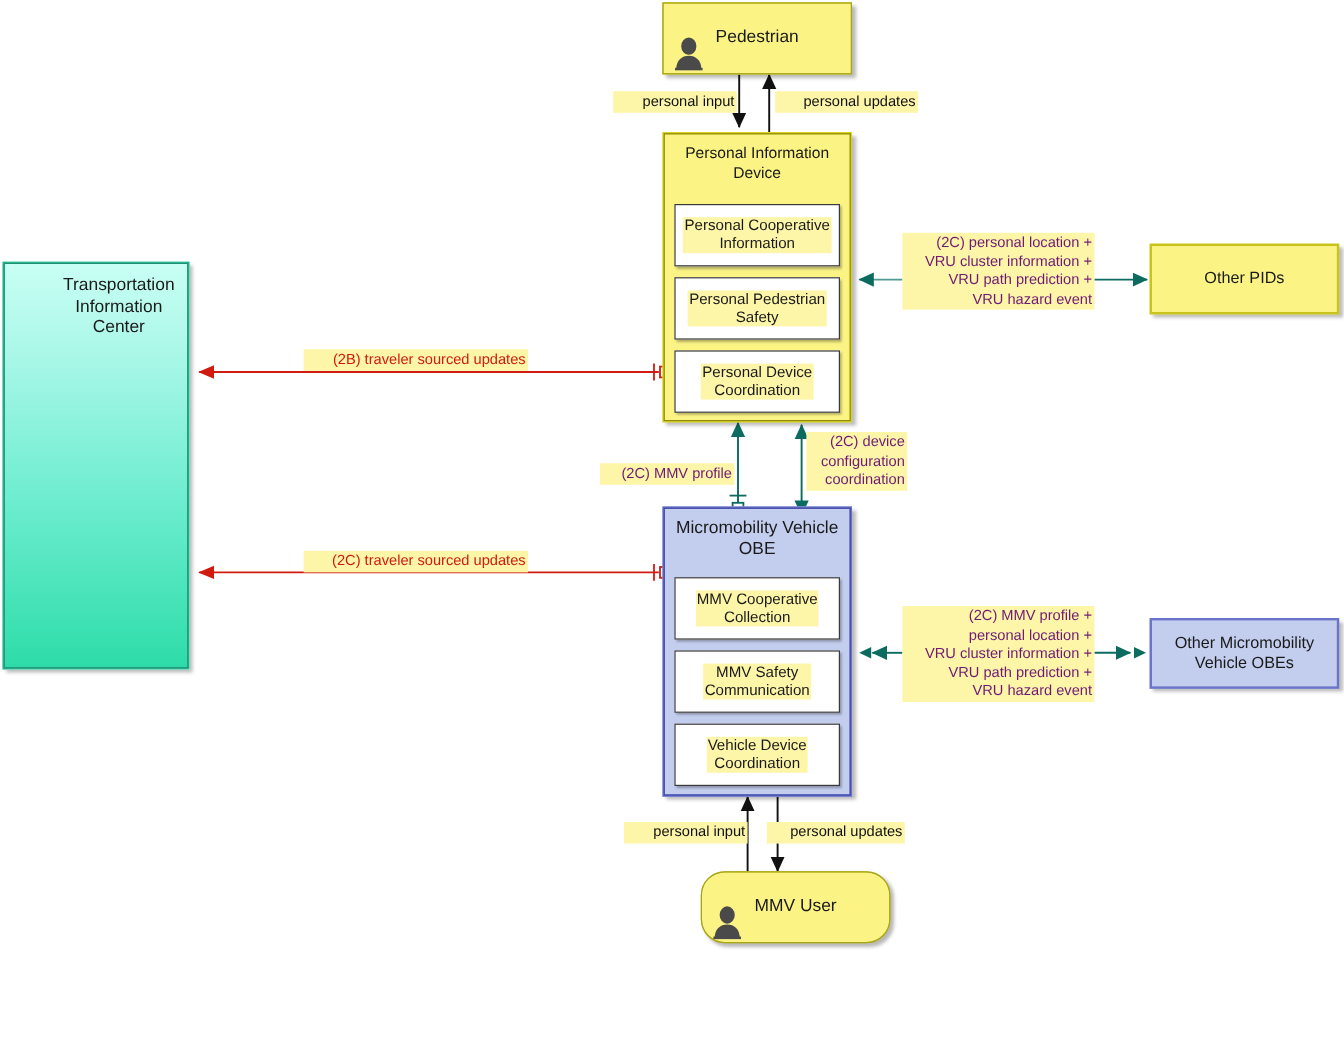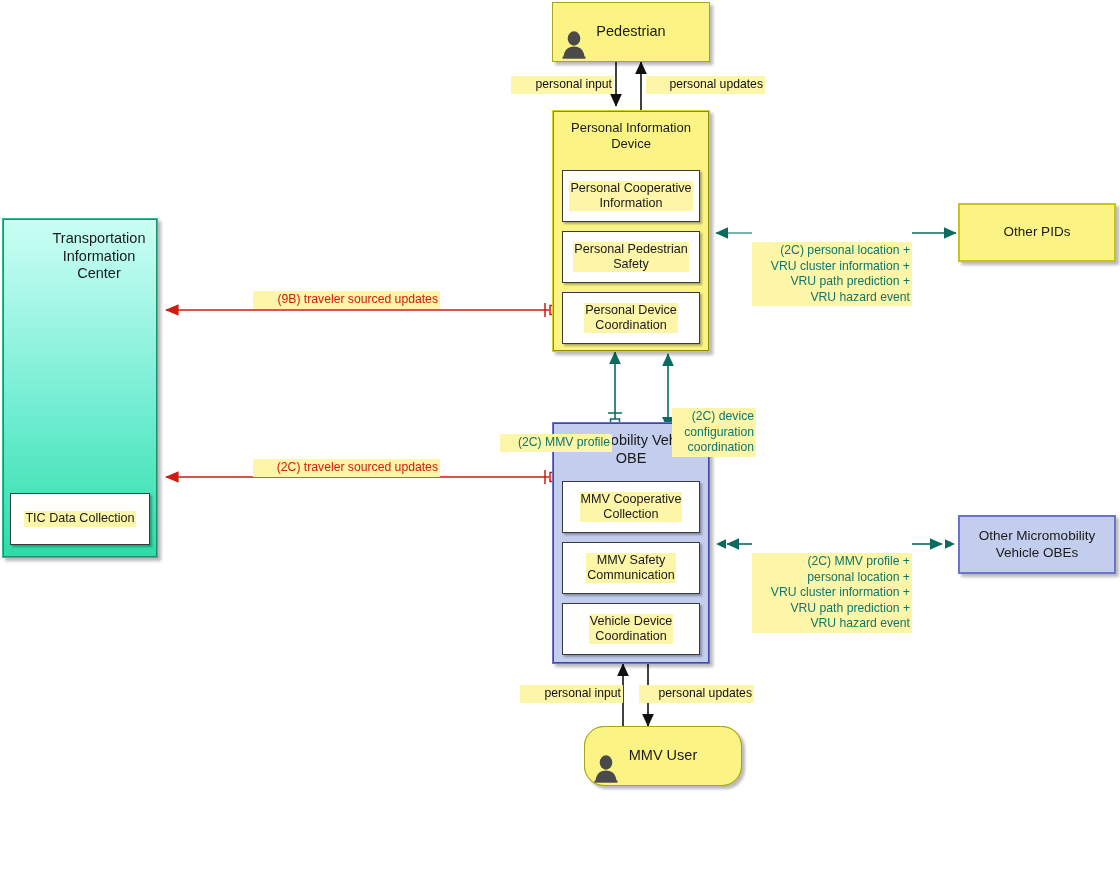--- a/index.html
+++ b/index.html
@@ -153,21 +153,21 @@
     background: #fdf5a8;
     font-size: 12.2px;
     color: #1a1a1a;
     line-height: 1.28;
     text-align: right;
     white-space: pre-line;
     padding: 1px 2px;
     box-sizing: border-box;
   }
   .flabel.red { color: #d11a10; }
-  .flabel.teal { color: #0f766e; margin-top: 48px; }
+  .flabel.teal { color: #701a75; }
   .flabel.black { color: #111111; }
 
   
   .titleblock {
     position: absolute;
     border: 1px solid #5a5a5a;
     box-sizing: border-box;
     background: #ffffff;
     box-shadow: 2px 2px 2px rgba(0,0,0,0.25);
     font-size: 12.4px;
@@ -284,23 +284,20 @@
   </div>
   <div class="fobj" style="left:562px; top:292px; width:138px; height:52px;">
     <span style="white-space: pre-line;">Personal Device
 Coordination</span>
   </div>
 
   <div class="tic" style="left:2px; top:218px; width:156px; height:340px;">
     <div class="title" style="white-space: pre-line; padding-left: 38px;">Transportation
 Information Center</div>
   </div>
-  <div class="fobj" style="left:10px; top:493px; width:140px; height:52px;">
-    <span>TIC Data Collection</span>
-  </div>
 
   <div class="node plain-yellow" style="left:958px; top:203px; width:158px; height:59px;">
     <div class="vcenter">
         <div class="title">Other PIDs</div>
       </div>
   </div>
 
   <div class="node obj-blue" style="left:552px; top:422px; width:158px; height:242px;">
     <div class="title" style="white-space: pre-line;">Micromobility Vehicle
 OBE</div>
@@ -331,21 +328,21 @@
       <ellipse cx="13" cy="9.5" rx="6.3" ry="7.2" fill="#4a4a4a"></ellipse>
       <path d="M2.5,29 C2.5,21.2 7.2,17.5 13,17.5 C18.8,17.5 23.5,21.2 23.5,29 z" fill="#4a4a4a"></path>
       <rect x="1.5" y="27.5" width="23" height="2.2" fill="#4a4a4a"></rect>
     </svg>
   </div>
 
   <div class="flabel black" style="left:511px; top:76px; width:103px;">personal input</div>
 
   <div class="flabel black" style="left:646px; top:76px; width:119px;">personal updates</div>
 
-  <div class="flabel red" style="left:253px; top:291px; width:187px;">(9B) traveler sourced updates</div>
+  <div class="flabel red" style="left:253px; top:291px; width:187px;">(2B) traveler sourced updates</div>
 
   <div class="flabel red" style="left:253px; top:459px; width:187px;">(2C) traveler sourced updates</div>
 
   <div class="flabel teal" style="left:752px; top:194px; width:160px;">(2C) personal location +
 VRU cluster information +
 VRU path prediction +
 VRU hazard event</div>
 
   <div class="flabel teal" style="left:500px; top:386px; width:112px;">(2C) MMV profile</div>
 

